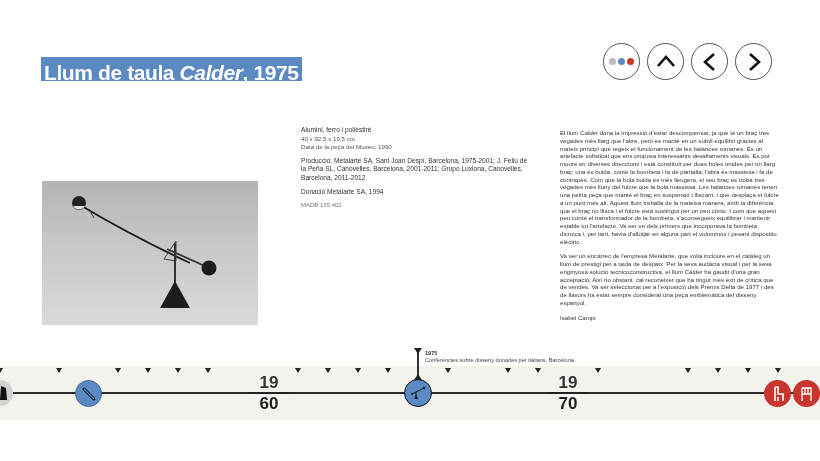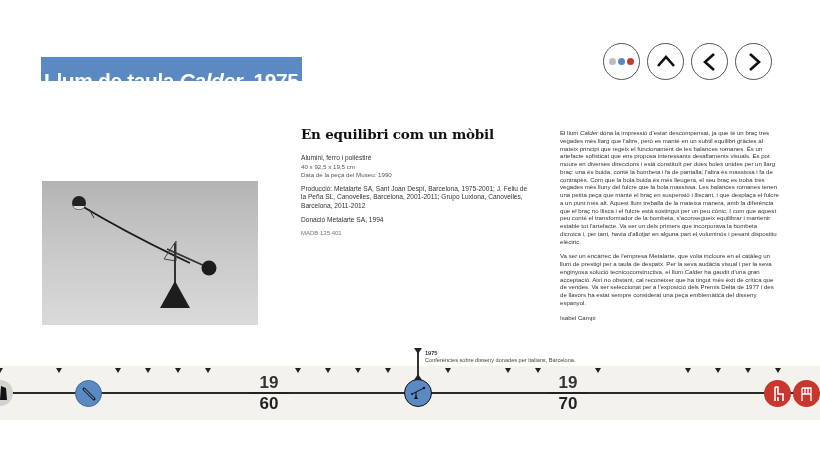--- a/index.html
+++ b/index.html
@@ -2,21 +2,21 @@
 <html><head>
   <meta charset="utf-8">
   <style>
     * { box-sizing: border-box; margin: 0; padding: 0; }
     html, body { width: 820px; height: 461px; overflow: hidden; background: #ffffff; }
     body { position: relative; font-family: "Liberation Sans", sans-serif; color: #222; }
 
     .title {
       position: absolute; left: 41px; top: 57px; height: 24px;
       background: #5b8ac3; color: #fff; font-weight: bold; font-size: 21px;
-      line-height: 24px; padding: 12px 3px; letter-spacing: -0.4px; white-space: nowrap;
+      line-height: 24px; padding: 4px 3px; letter-spacing: -0.4px; white-space: nowrap;
     }
     .title i { font-style: italic; }
 
     .nav { position: absolute; top: 43px; left: 603px; display: flex; gap: 7px; }
     .nav-btn {
       width: 37px; height: 37px; border-radius: 50%; border: 1.5px solid #555;
       background: #fff; display: flex; align-items: center; justify-content: center; cursor: pointer;
     }
     .dots { display: flex; gap: 2px; }
     .dot { width: 7px; height: 7px; border-radius: 50%; }
@@ -103,21 +103,20 @@
     <path d="M31 25 A7 7 0 0 0 43 25" fill="#ddd"></path>
     <line x1="47" y1="28" x2="52" y2="37" stroke="#333" stroke-width="1"></line>
     <circle cx="167" cy="87" r="7.5" fill="#1c1c1c"></circle>
     <polygon points="122,78 134,60 134,80" fill="none" stroke="#444" stroke-width="1"></polygon>
     <line x1="133" y1="62" x2="133" y2="102" stroke="#333" stroke-width="2"></line>
     <polygon points="133,100 118,127 148,127" fill="#1d1d1d"></polygon>
   </svg>
 </div>
 
 <div class="meta">
-  <h1>En equilibri com un mòbil</h1>
   <p>Alumini, ferro i polièstirè</p>
   <p class="small">40 x 92,5 x 19,5 cm</p>
   <p class="small">Data de la peça del Museu: 1990</p>
   <p class="gap">Producció: Metalarte SA, Sant Joan Despí, Barcelona, 1975-2001; J. Feliu de la Peña SL, Canovelles, Barcelona, 2001-2011; Grupo Luxiona, Canovelles, Barcelona, 2011-2012</p>
   <p class="gap">Donació Metalarte SA, 1994</p>
   <p class="code">MADB 135.401</p>
 </div>
 
 <div class="essay">
   <p><span>El llum </span><i>Calder</i><span> dóna la impressió d'estar descompensat, ja que té un braç tres vegades més llarg que l'altre, però es manté en un subtil equilibri gràcies al mateix principi que regeix el funcionament de les balances romanes. És un artefacte sofisticat que ens proposa interessants desafiaments visuals. Es pot moure en diverses direccions i està constituït per dues boles unides per un llarg braç: una és buida, conté la bombeta i fa de pantalla; l'altra és massissa i fa de contrapès. Com que la bola buida és més lleugera, el seu braç es troba tres vegades més lluny del fulcre que la bola massissa. Les balances romanes tenen una petita peça que manté el braç en suspensió i lliscant, i que desplaça el fulcre a un punt més alt. Aquest llum treballa de la mateixa manera, amb la diferència que el braç no llisca i el fulcre està sostingut per un peu cònic. I com que aquest peu conté el transformador de la bombeta, s'aconsegueix equilibrar i mantenir estable tot l'artefacte. Va ser un dels primers que incorporava la bombeta dicroica i, per tant, havia d'allotjar en alguna part el voluminós i pesant dispositiu elèctric.</span></p>

